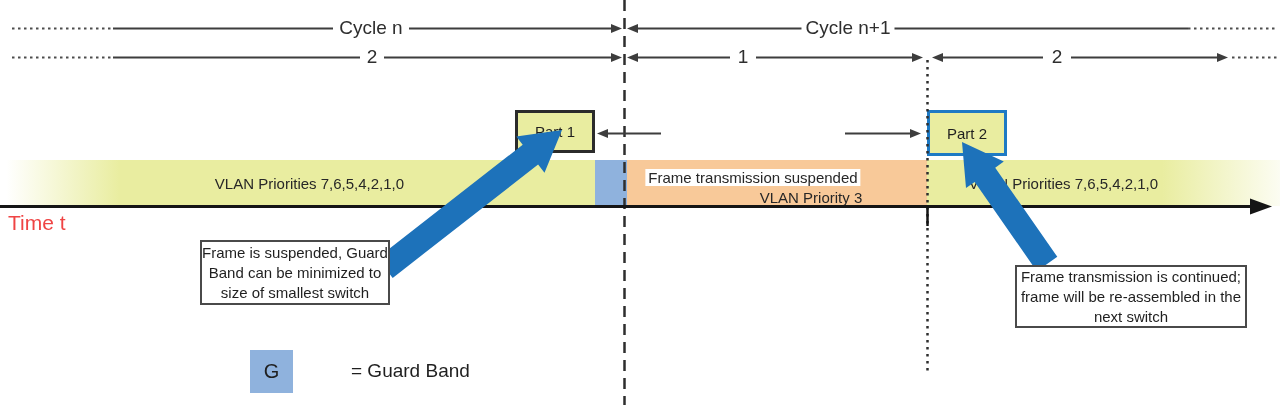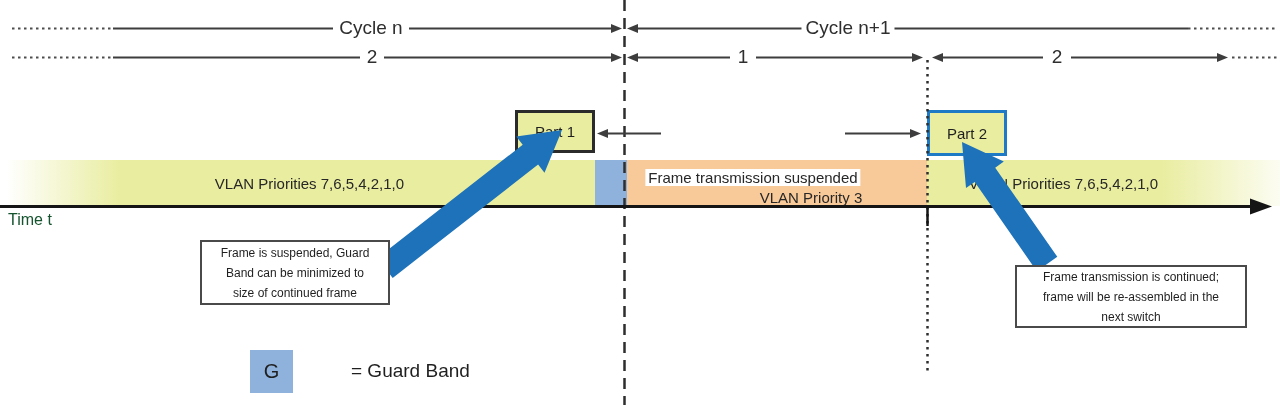--- a/index.html
+++ b/index.html
@@ -28,23 +28,23 @@
   .dimhead{fill:var(--line-gray);stroke:none;}
   .vdash{stroke:#2e2e2e;stroke-width:2.5;fill:none;stroke-dasharray:11 7;}
   .vdot{stroke:#2e2e2e;stroke-width:2.5;fill:none;stroke-dasharray:2.5 4.5;}
   .axis{stroke:var(--axis-black);stroke-width:3;fill:none;}
   .axishead{fill:var(--axis-black);}
   .tick{stroke:var(--axis-black);stroke-width:2.5;}
   .blue-arrow{fill:var(--arrow-blue);stroke:none;}
   
   .dim-label{position:absolute;transform:translateX(-50%);font-size:19px;white-space:nowrap;color:#2e2e2e;background:#fff;padding:0 4px;}
   .small-label{position:absolute;transform:translateX(-50%);font-size:15px;white-space:nowrap;color:#272727;background:#fff;padding:0 3px;margin-top:45px;}
-  .time-label{position:absolute;left:8px;top:211px;font-size:16px;color:#14532d;}
+  .time-label{position:absolute;left:8px;top:211px;font-size:21px;color:#ef4444;}
   
-  .callout{position:absolute;box-sizing:border-box;background:#fff;border:2px solid #4a4a4a;display:flex;flex-direction:column;align-items:center;justify-content:center;text-align:center;font-size:12px;line-height:20px;color:#1f1f1f;}
+  .callout{position:absolute;box-sizing:border-box;background:#fff;border:2px solid #4a4a4a;display:flex;flex-direction:column;align-items:center;justify-content:center;text-align:center;font-size:15px;line-height:20px;color:#1f1f1f;}
   .callout-left{left:200px;top:240px;width:190px;height:65px;}
   .callout-right{left:1015px;top:265px;width:232px;height:63px;}
   
   .legend-box{position:absolute;left:250px;top:350px;width:43px;height:43px;background:var(--guard-blue);display:flex;align-items:center;justify-content:center;font-size:20px;color:#1f1f1f;}
   .legend-label{position:absolute;left:307px;top:360px;font-size:19px;color:#1f1f1f;margin-left:44px;}
 </style>
 </head>
 <body>
 
 <div class="canvas">
@@ -115,21 +115,21 @@
   <div class="dim-label" style="left:372px;top:46px;">2</div>
   <div class="dim-label" style="left:743px;top:46px;">1</div>
   <div class="dim-label" style="left:1057px;top:46px;">2</div>
   <div class="small-label" style="left:753px;top:124px;">Frame transmission suspended</div>
 
   <div class="time-label">Time t</div>
 
   <div class="callout callout-left">
     <span>Frame is suspended, Guard</span>
     <span>Band can be minimized to</span>
-    <span>size of continued frame</span>
+    <span>size of smallest switch</span>
   </div>
   <div class="callout callout-right">
     <span>Frame transmission is continued;</span>
     <span>frame will be re-assembled in the</span>
     <span>next switch</span>
   </div>
 
   <div class="legend-box">
     <span>G</span>
   </div>

